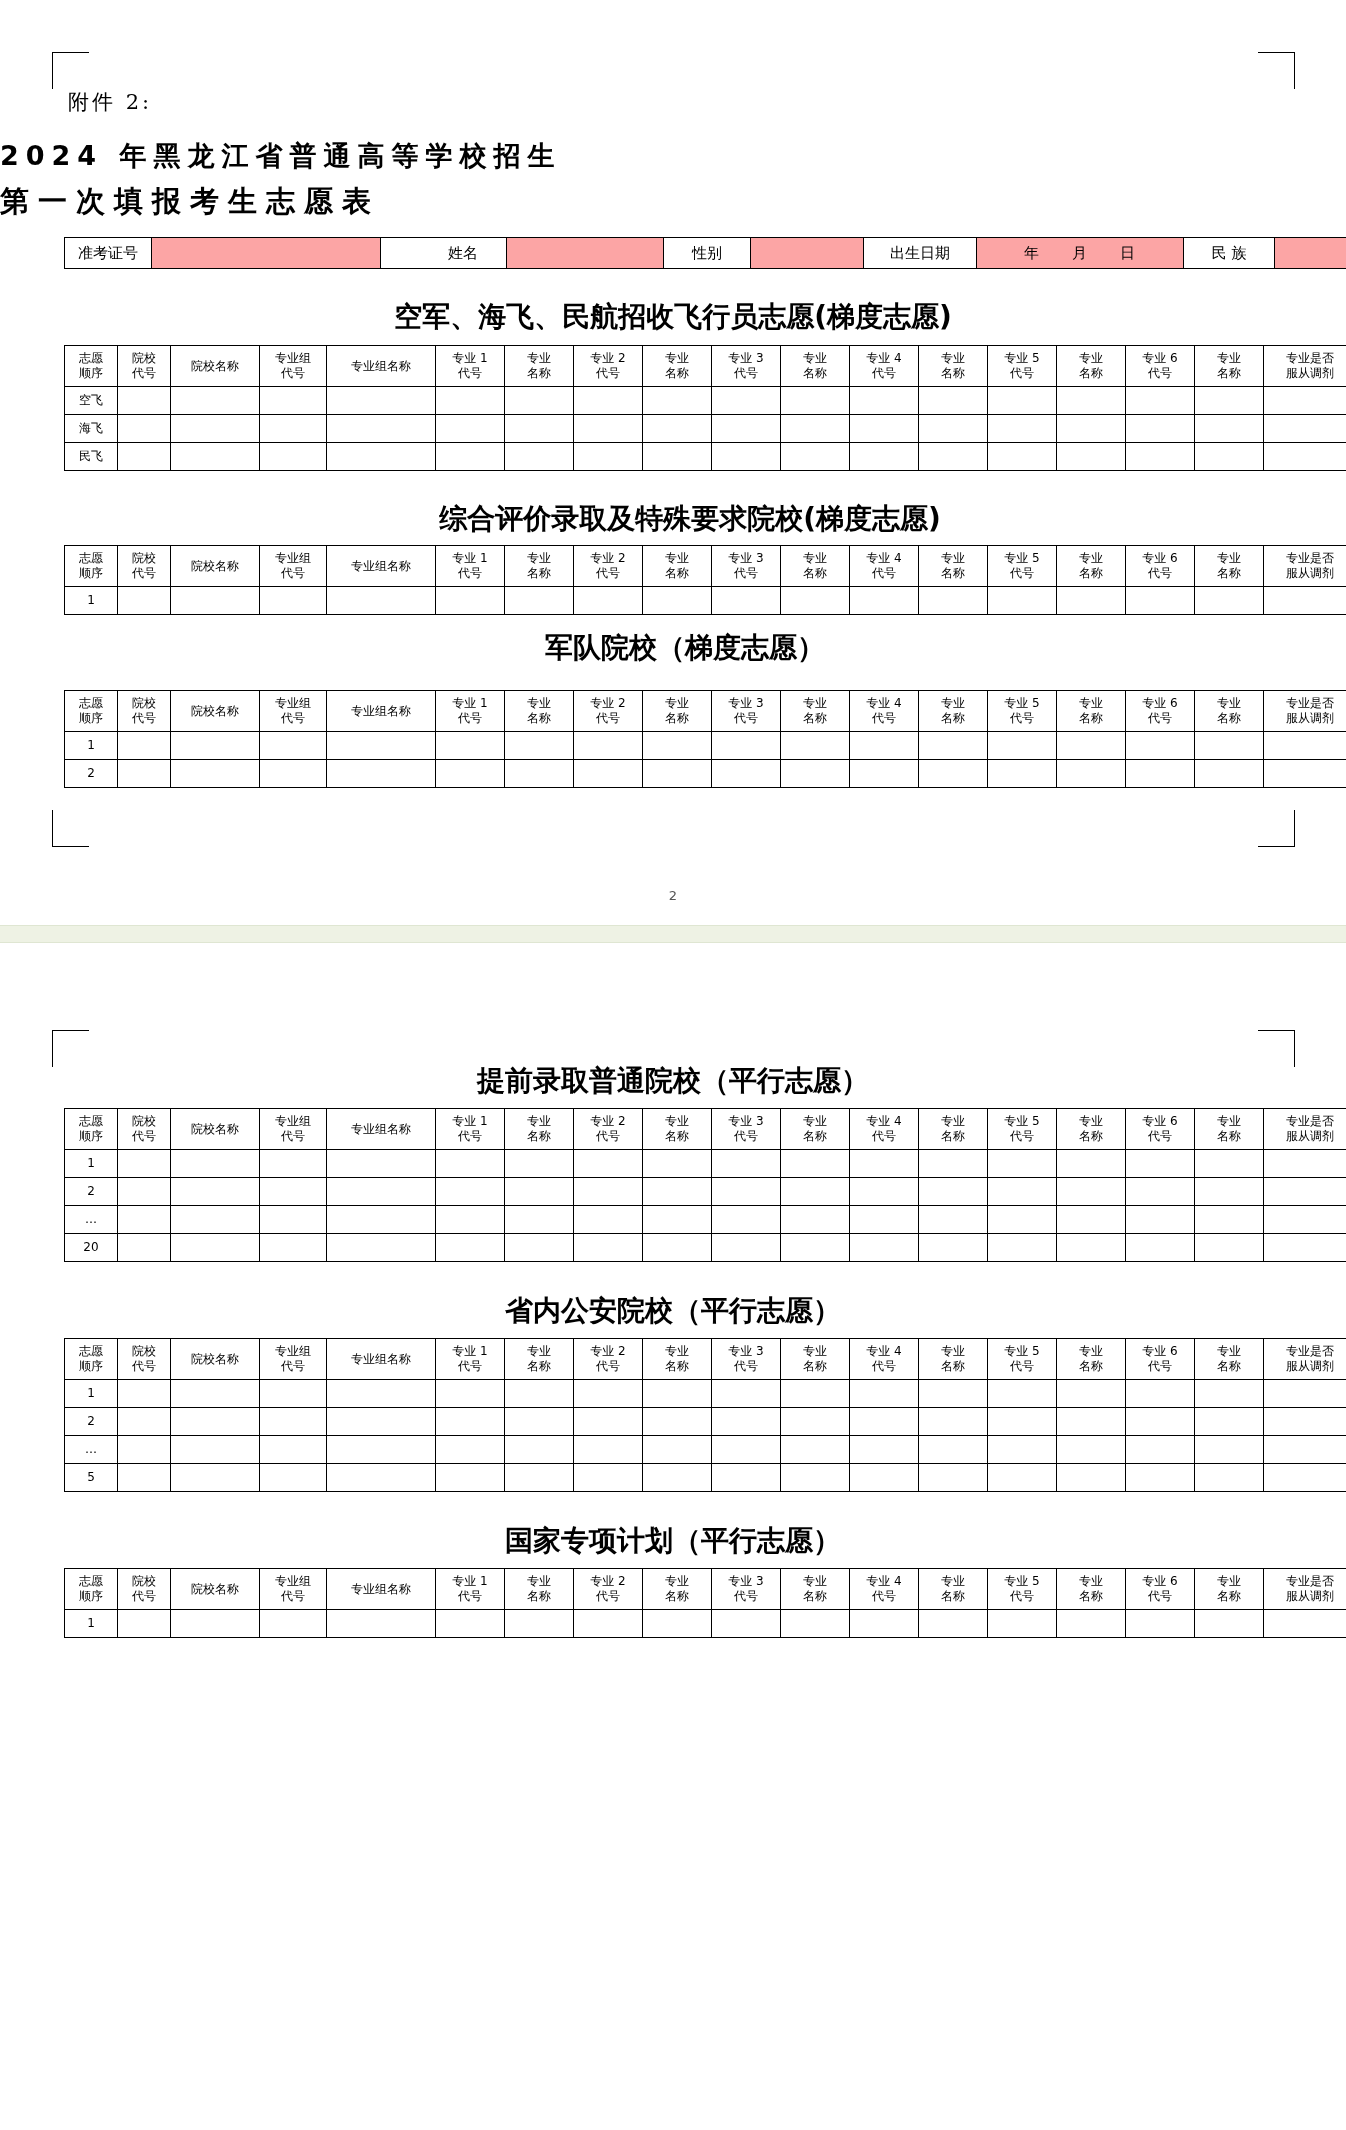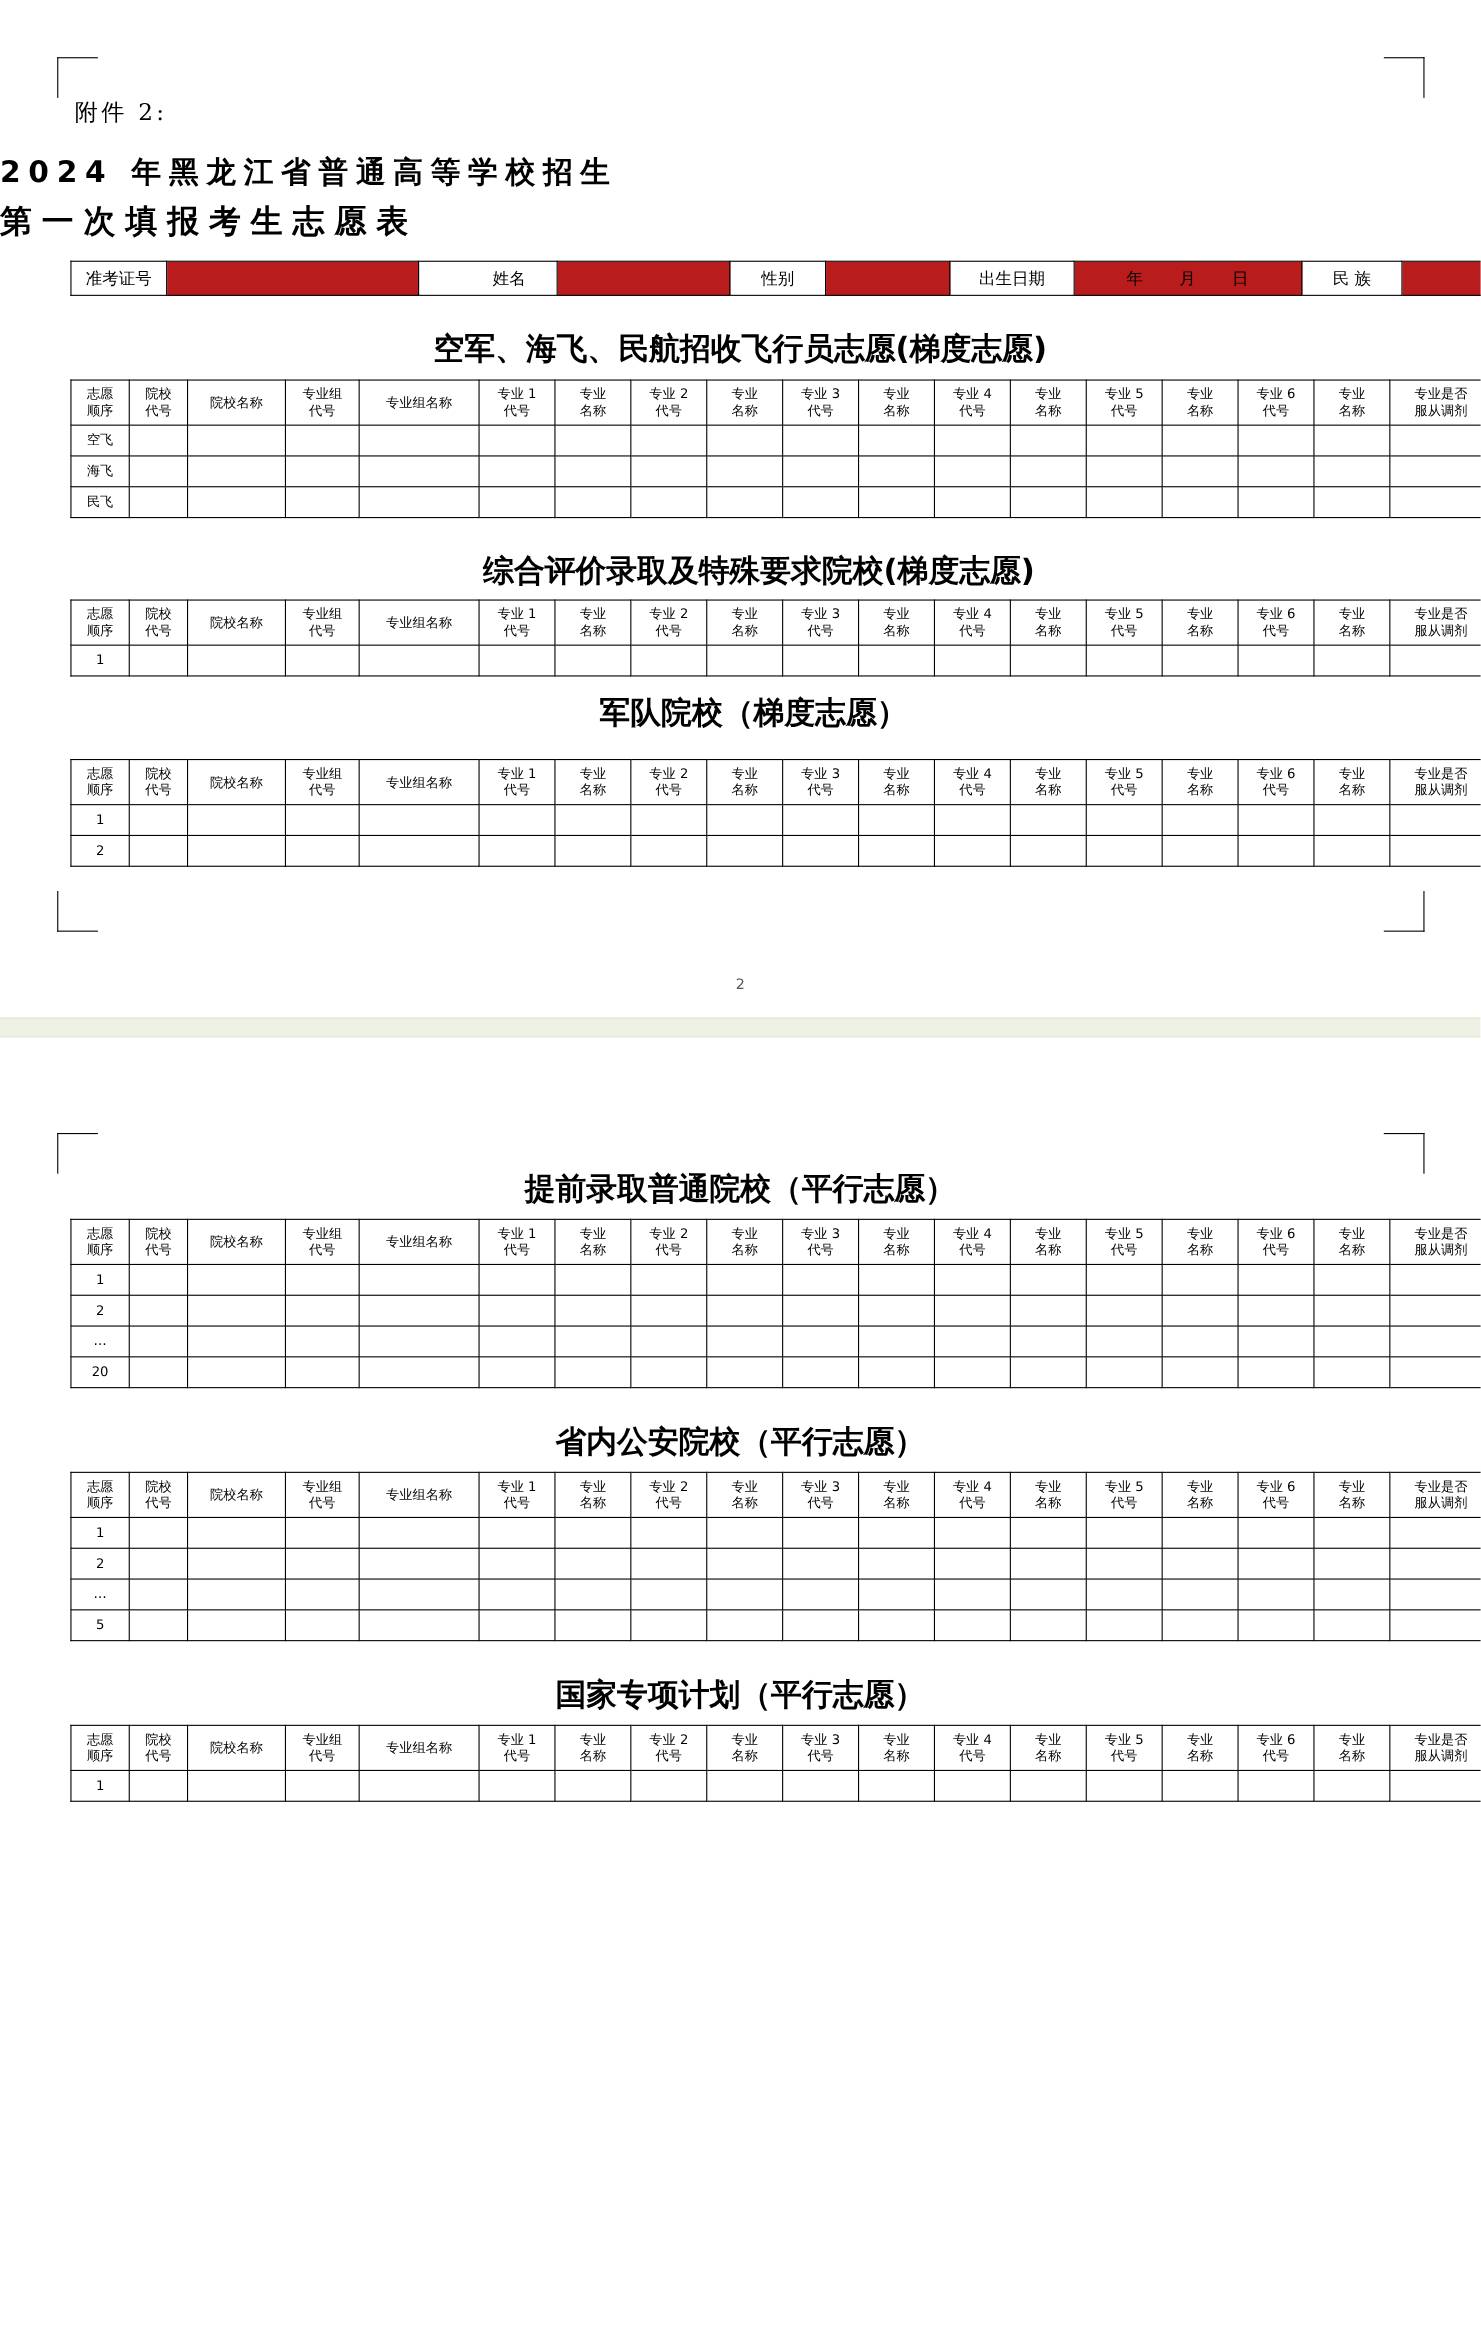--- a/index.html
+++ b/index.html
@@ -78,21 +78,21 @@
   }
   .info-table td {
     border: 1px solid #000;
     height: 30px;
     font-size: 15px;
     text-align: center;
     vertical-align: middle;
     padding: 0 2px;
     white-space: nowrap;
   }
-  .info-table td.blank { background: #b91c1c; }
+  .info-table td.blank { background: #fca5a5; }
   .date-cell { letter-spacing: 1px; }
   .date-cell span { display: inline-block; padding: 0 16px; }
 
   
   .sec-title {
     text-align: center;
     font-size: 28px;
     font-weight: bold;
     font-family: "DejaVu Sans", "Liberation Sans", sans-serif;
     width: 1346px;

